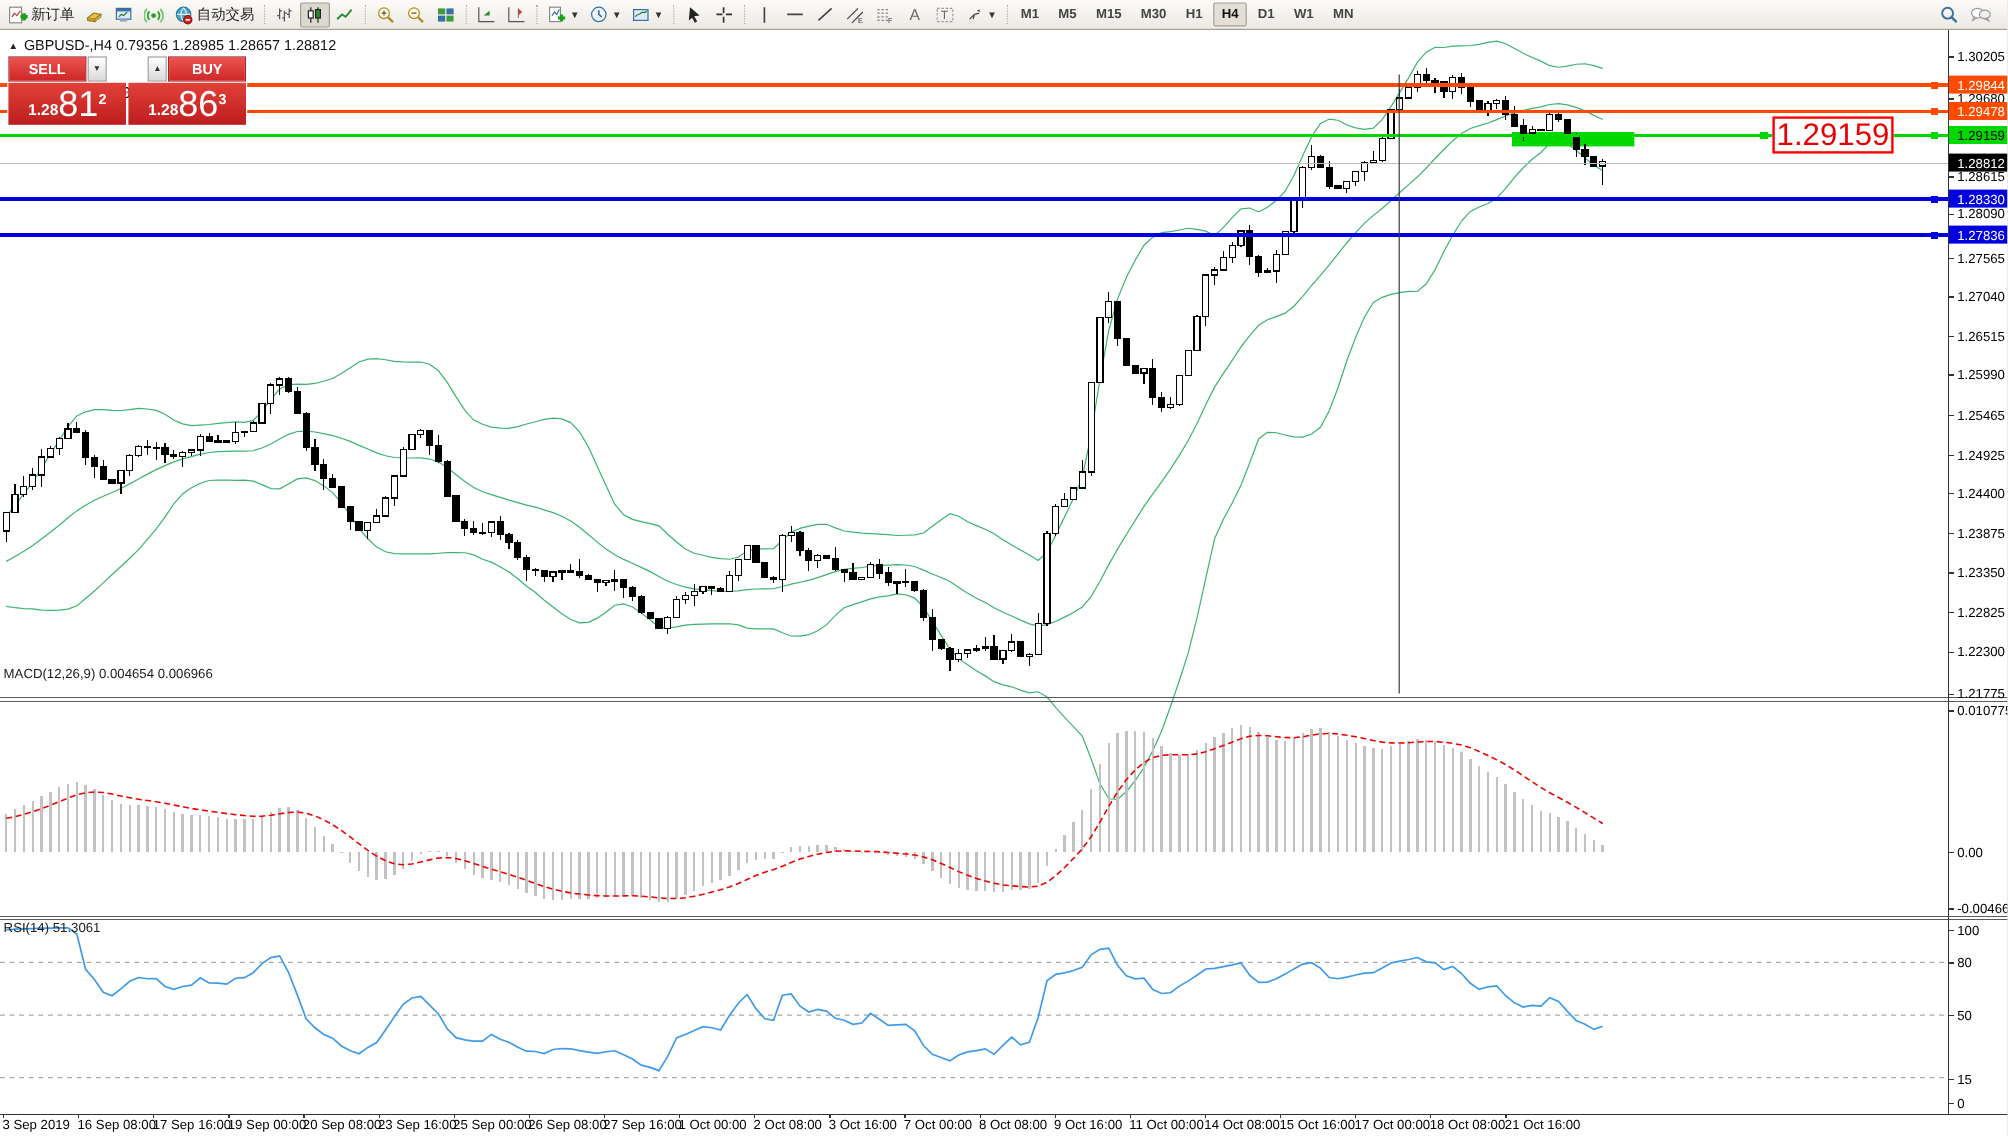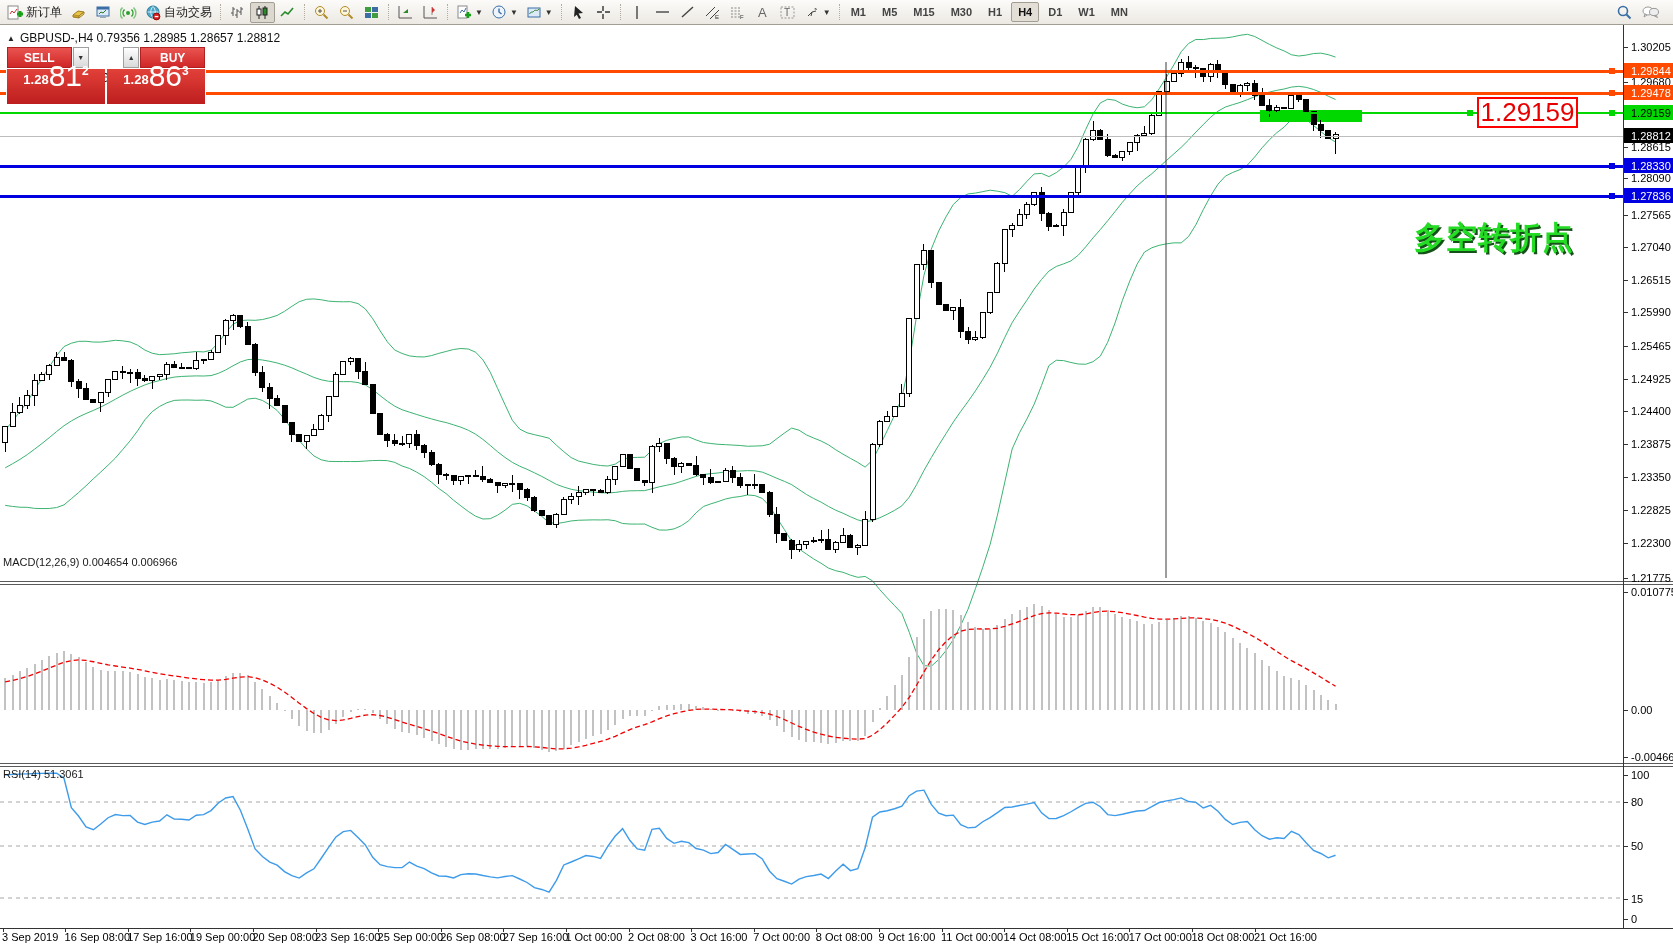--- a/index.html
+++ b/index.html
@@ -34,21 +34,21 @@
   .tp-row1 { display:flex; height:21px; gap:1px; }
   .tp-sell,.tp-buy { width:68px; color:#fff; font:bold 12px "Liberation Sans",sans-serif;
                      display:flex; align-items:center; justify-content:center;
                      background:linear-gradient(#ea5450,#cf2727); border:1px solid #b02020; }
   .tp-spin { width:17px; background:linear-gradient(#ffffff,#d9d9d9); border:1px solid #a0a0a0;
              font-size:7px; color:#333; display:flex; align-items:center; justify-content:center; }
   .tp-vol { flex:1; border:1px solid #a0a0a0; background:#fff; font:13px "Liberation Sans",sans-serif;
             display:flex; align-items:center; justify-content:flex-end; padding-right:5px;margin-top:29px; }
   .tp-row2 { display:flex; gap:2px; margin-top:1px; height:35px; }
   .tp-price { flex:1; color:#fff; display:flex; align-items:flex-end; justify-content:center;
-              background:linear-gradient(#e2413a,#bd1d1d); padding-bottom:13px; }
+              background:linear-gradient(#e2413a,#bd1d1d); padding-bottom:1px; }
   .tp-ps { font-weight:bold; font-size:13px; margin-bottom:4px; }
   .tp-pb { font-weight:normal; font-size:30px; line-height:30px; }
   .tp-sup { font-weight:bold; font-size:12px; position:relative; top:-13px; }
 
   .price-box { position:absolute; left:1477px; top:97px; width:101px; height:31px; z-index:4;
                border:2px solid #f00; background:#fff; color:#e80000;
                font:26px/27px "Liberation Sans",sans-serif; text-align:center; }
   .cn-text { position:absolute; left:1414px; top:217px; z-index:4;
              font:bold 31px "Liberation Sans",sans-serif; letter-spacing:1px;
              color:#25dc25; text-shadow:2px 2px 0 #155018; }
@@ -997,17 +997,16 @@
       </div>
       <div class="tp-price">
         <span class="tp-ps">1.28</span>
           <span class="tp-pb">86</span>
           <span class="tp-sup">3</span>
       </div>
     </div>
   </div>
 
   <div class="price-box">1.29159</div>
-  <div class="cn-text">多空转折点</div>
   <div class="ind-label" id="macd-label">MACD(12,26,9) 0.004654 0.006966</div>
   <div class="ind-label" id="rsi-label">RSI(14) 51.3061</div>
 
 </div>
 
 </body></html>

